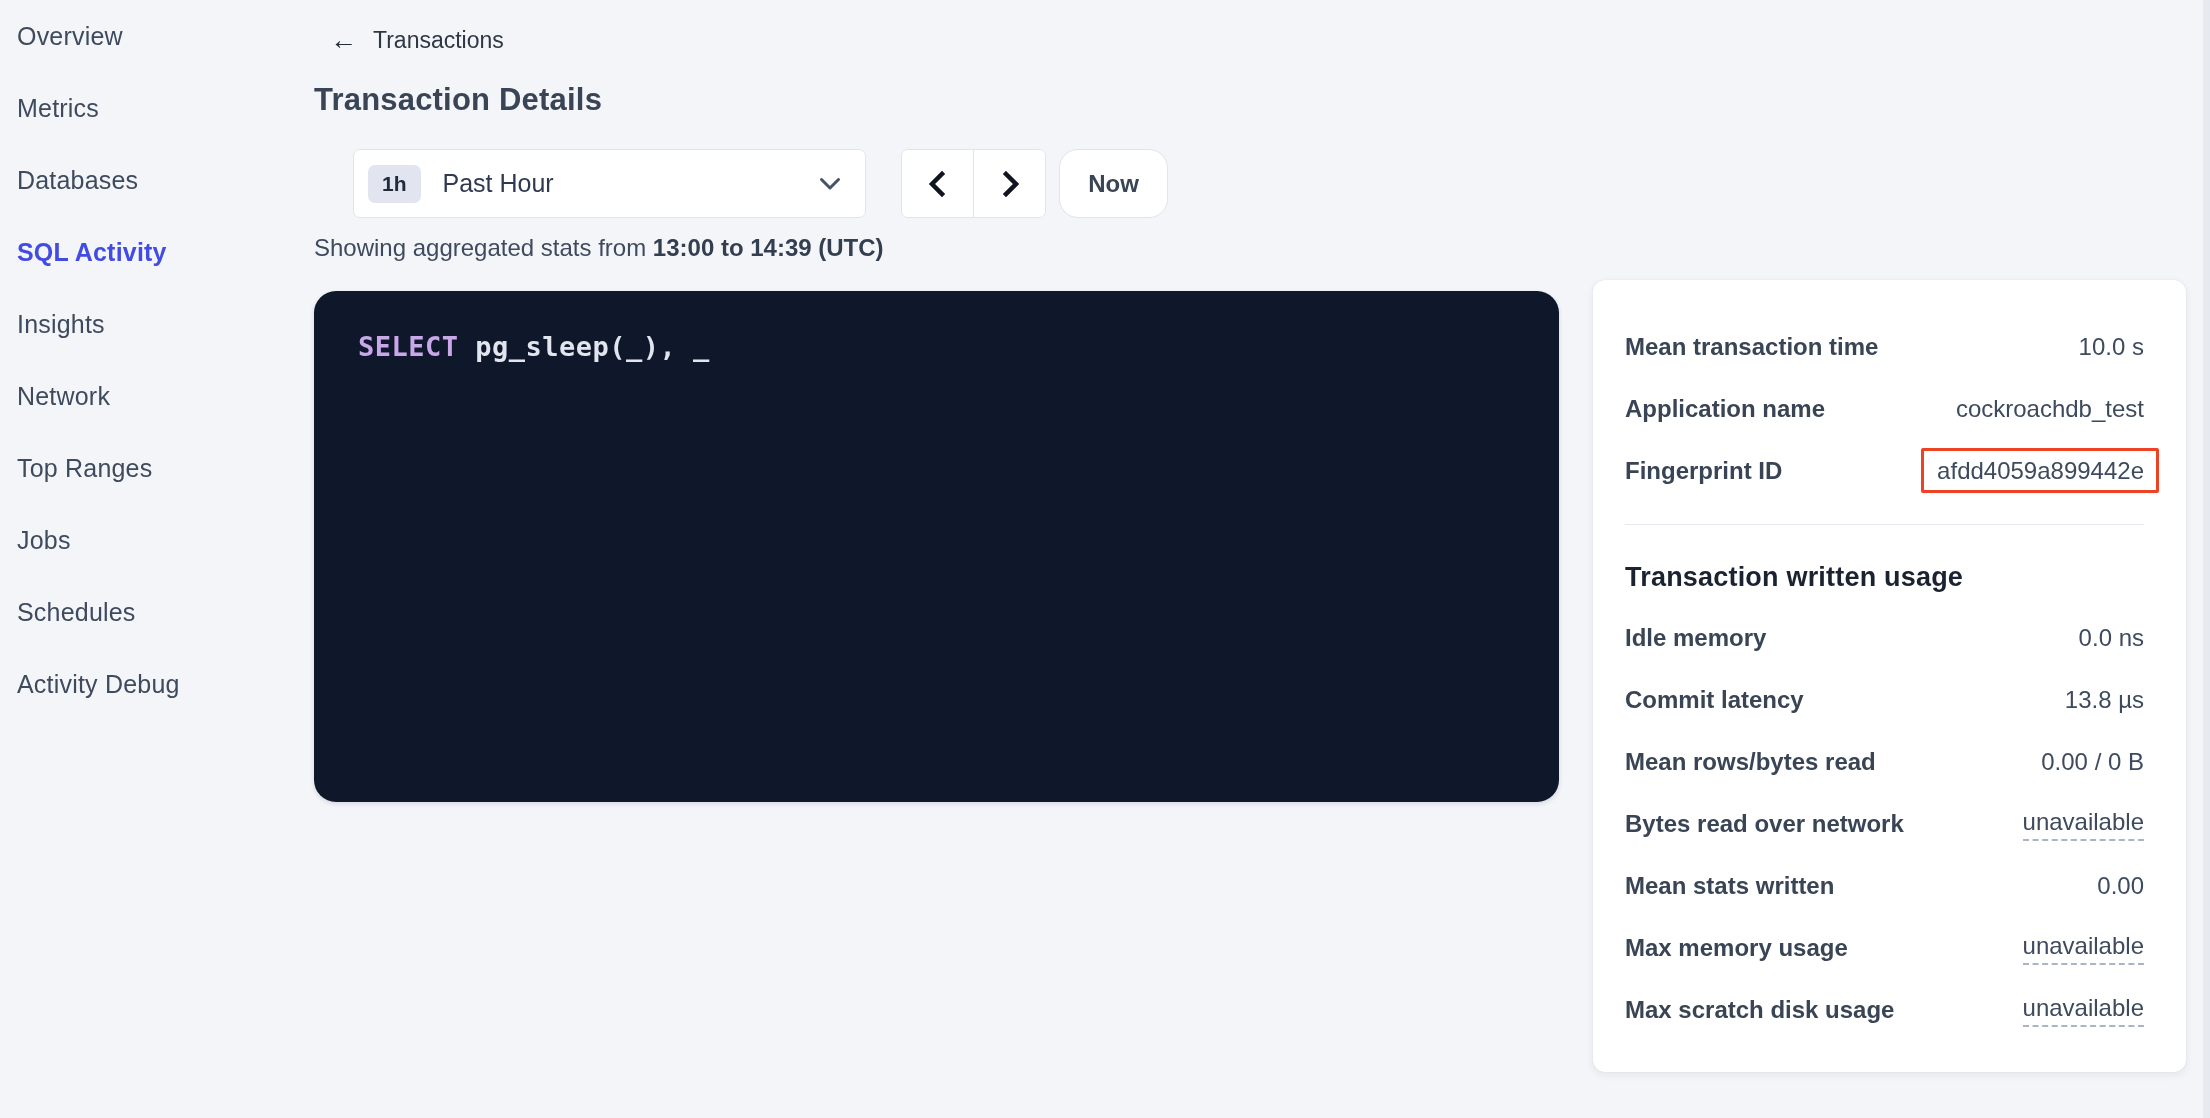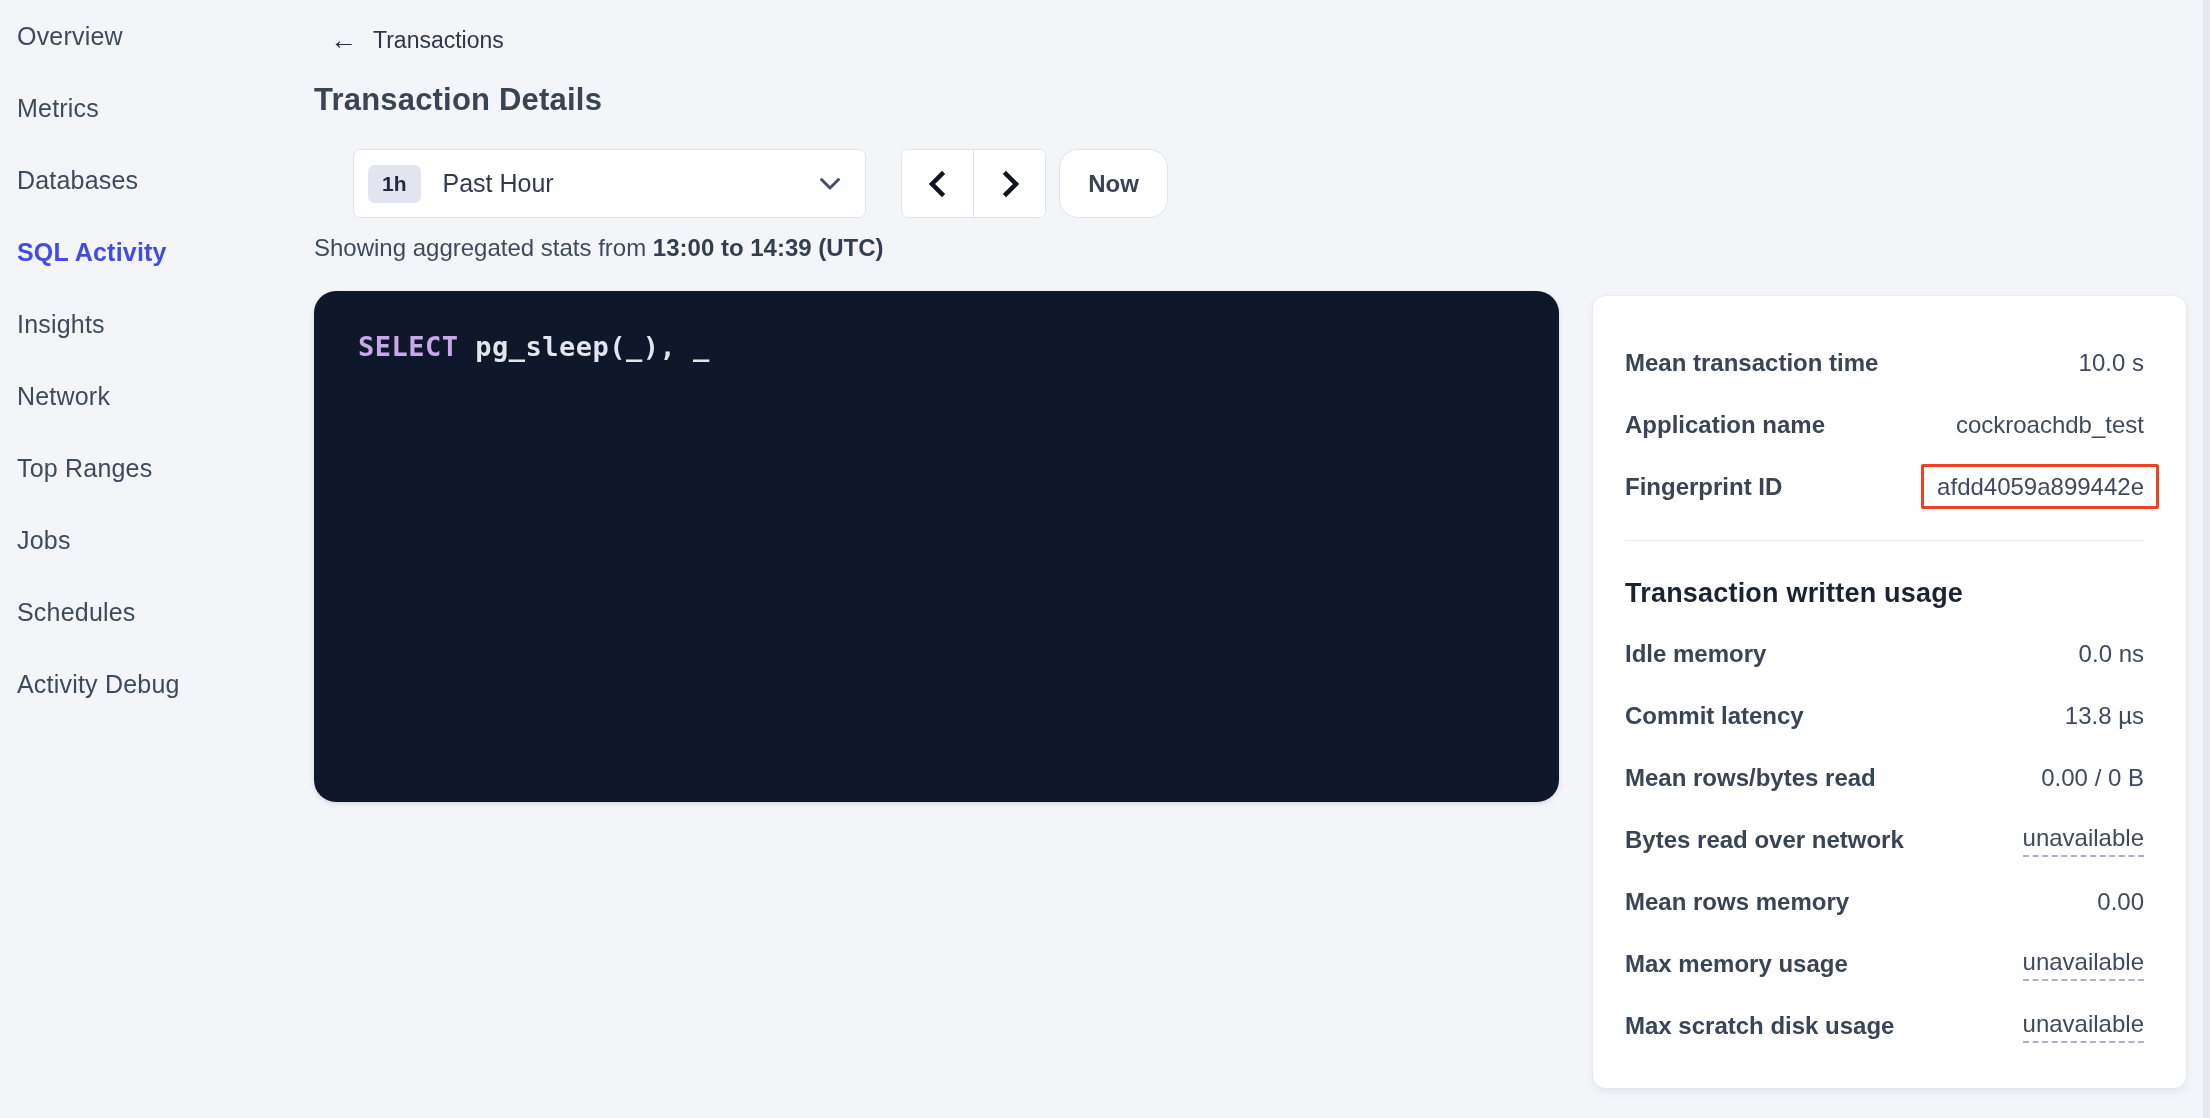--- a/index.html
+++ b/index.html
@@ -79,21 +79,21 @@
   }
   .sql-line{
     font-family:"DejaVu Sans Mono","Liberation Mono",monospace;
     font-size:27px;font-weight:700;letter-spacing:.5px;
     color:var(--code-text);white-space:pre;
   }
   .sql-line .kw{color:var(--code-keyword);}
 
   
   .details-card{
-    position:absolute;left:1593px;top:296px;width:593px;height:792px;
+    position:absolute;left:1593px;top:280px;width:593px;height:792px;
     background:var(--card-bg);border-radius:12px;
     box-shadow:0 0 1px rgba(24,34,54,.18),0 3px 8px rgba(24,34,54,.07);
     padding:36px 42px 0 32px;
   }
   .drow{height:62px;display:flex;align-items:center;justify-content:space-between;}
   .dlabel{font-size:24px;font-weight:700;color:#394455;}
   .dvalue{font-size:24px;color:#3e4a5e;text-align:right;}
   .dvalue.tooltip-underline{border-bottom:2px dashed var(--dash);padding-bottom:3px;cursor:help;}
   .dvalue.red-box{position:relative;}
   .dvalue.red-box::after{
@@ -190,21 +190,21 @@
   </div>
       <div class="drow">
     <span class="dlabel">Mean rows/bytes read</span>
     <span class="dvalue">0.00 / 0 B</span>
   </div>
       <div class="drow">
     <span class="dlabel">Bytes read over network</span>
     <span class="dvalue tooltip-underline">unavailable</span>
   </div>
       <div class="drow">
-    <span class="dlabel">Mean rows memory</span>
+    <span class="dlabel">Mean stats written</span>
     <span class="dvalue">0.00</span>
   </div>
       <div class="drow">
     <span class="dlabel">Max memory usage</span>
     <span class="dvalue tooltip-underline">unavailable</span>
   </div>
       <div class="drow">
     <span class="dlabel">Max scratch disk usage</span>
     <span class="dvalue tooltip-underline">unavailable</span>
   </div>

